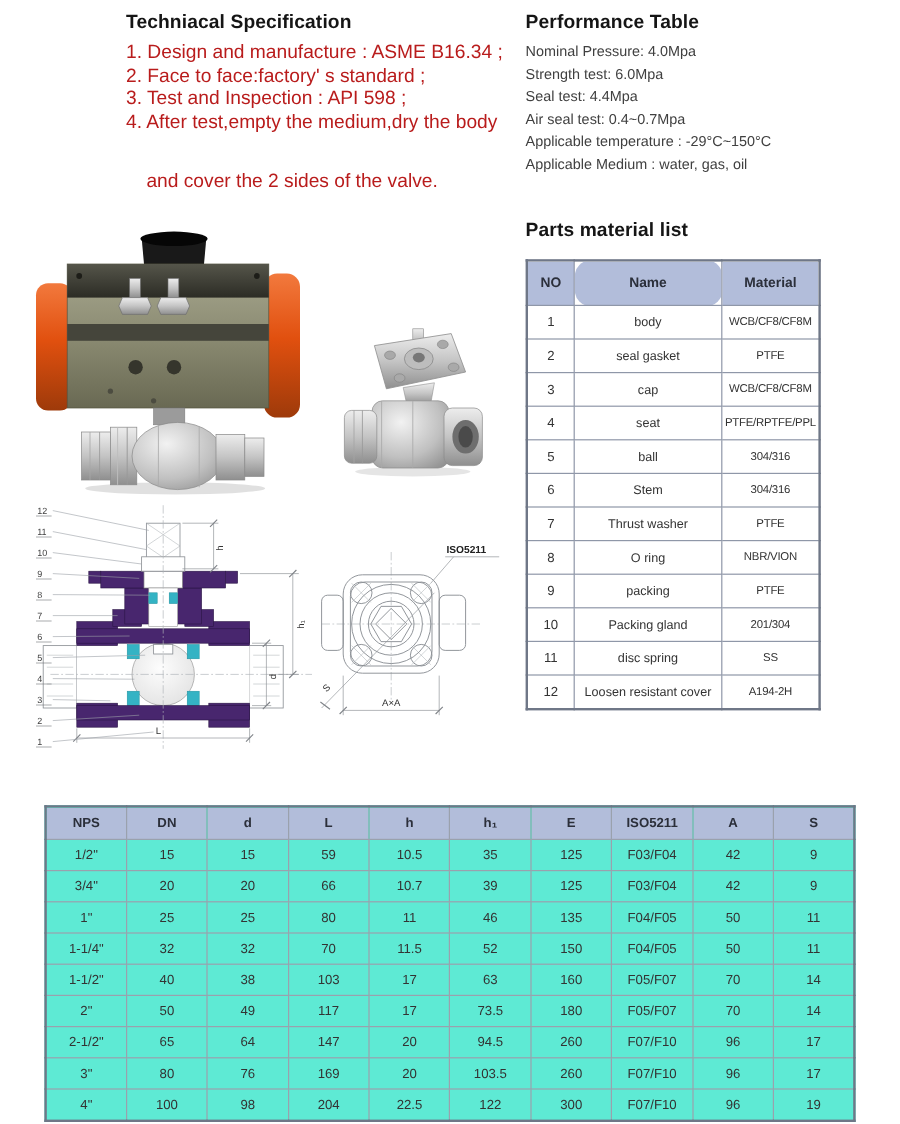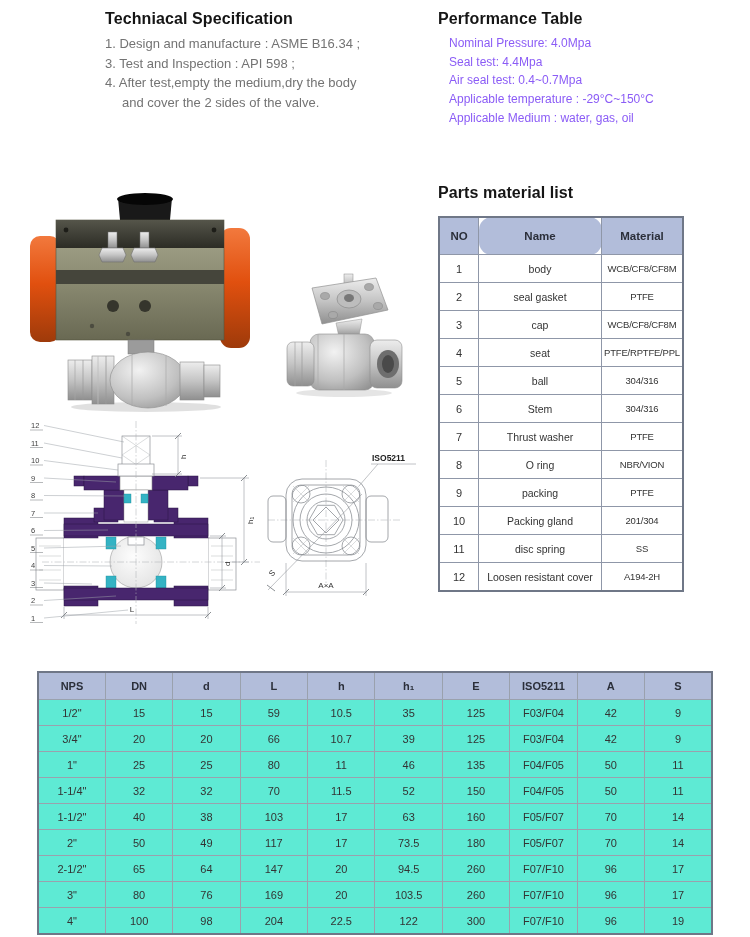--- a/index.html
+++ b/index.html
@@ -3,26 +3,26 @@
 <meta charset="utf-8">
 <style>
   html,body{margin:0;padding:0;background:#ffffff;}
   body{width:750px;height:937px;position:relative;font-family:"Liberation Sans","DejaVu Sans",sans-serif;}
   .page{position:absolute;inset:0;background:#fff;overflow:hidden;}
   section,figure{position:absolute;margin:0;}
 
   .section-title{margin:0;font-size:16px;font-weight:700;color:#151515;letter-spacing:.1px;}
   .tech-spec{left:105px;top:10px;width:335px;}
   .tech-spec .section-title{margin-bottom:6px;}
-  .spec-item{font-size:13px;color:#737373;line-height:19.5px;white-space:nowrap;}
-  .spec-item:last-child{padding-left:17px;}
+  .spec-item{font-size:16px;color:#b91c1c;line-height:19.5px;white-space:nowrap;}
+  .spec-item:last-child{padding-left:17px;margin-top:30px;}
 
   .performance{left:438px;top:10px;width:305px;}
   .performance .section-title{margin-bottom:6px;}
-  .performance-line{font-size:12px;color:#8b5cf6;line-height:18.7px;white-space:nowrap;margin-left:11px;}
+  .performance-line{font-size:12px;color:#404040;line-height:18.7px;white-space:nowrap;}
 
   .parts{left:438px;top:184px;width:260px;}
   .parts .section-title{font-size:16px;margin-bottom:14px;}
   #parts-table{border-collapse:collapse;table-layout:fixed;width:240px;border:2px solid #6f7787;background:#fff;}
   #parts-table th,#parts-table td{border:1px solid #8f97a8;text-align:center;padding:0;overflow:hidden;}
   #parts-table th{background:#b2bdda;height:36px;font-size:11.5px;color:#2b2f3a;}
   #parts-table td{height:27px;font-size:11px;color:#333;}
   #parts-table th:nth-child(1){width:38px;margin-left:12px;}
   #parts-table th:nth-child(2){width:122px;border-radius:13px;}
   #parts-table th:nth-child(3){width:80px;}
@@ -57,30 +57,32 @@
 </style>
 </head>
 <body>
 
 <div class="page">
 
   <section class="tech-spec">
     <h2 class="section-title">Techniacal Specification</h2>
     <div id="spec-list">
         <div class="spec-item">1. Design and manufacture : ASME B16.34 ;</div>
+        <div class="spec-item">2. Face to face:factory' s standard ;</div>
         <div class="spec-item">3. Test and Inspection : API 598 ;</div>
         <div class="spec-item">4. After test,empty the medium,dry the body</div>
         <div class="spec-item">and cover the 2 sides of the valve.</div>
       </div>
   </section>
 
   <section class="performance">
     <h2 class="section-title">Performance Table</h2>
     <div id="perf-lines">
         <div class="performance-line">Nominal Pressure: 4.0Mpa</div>
+        <div class="performance-line">Strength test: 6.0Mpa</div>
         <div class="performance-line">Seal test: 4.4Mpa</div>
         <div class="performance-line">Air seal test: 0.4~0.7Mpa</div>
         <div class="performance-line">Applicable  temperature : -29°C~150°C</div>
         <div class="performance-line">Applicable Medium : water, gas, oil</div>
       </div>
   </section>
 
   <figure id="actuator-photo">
     <svg viewBox="0 0 224 226">
       <defs>

